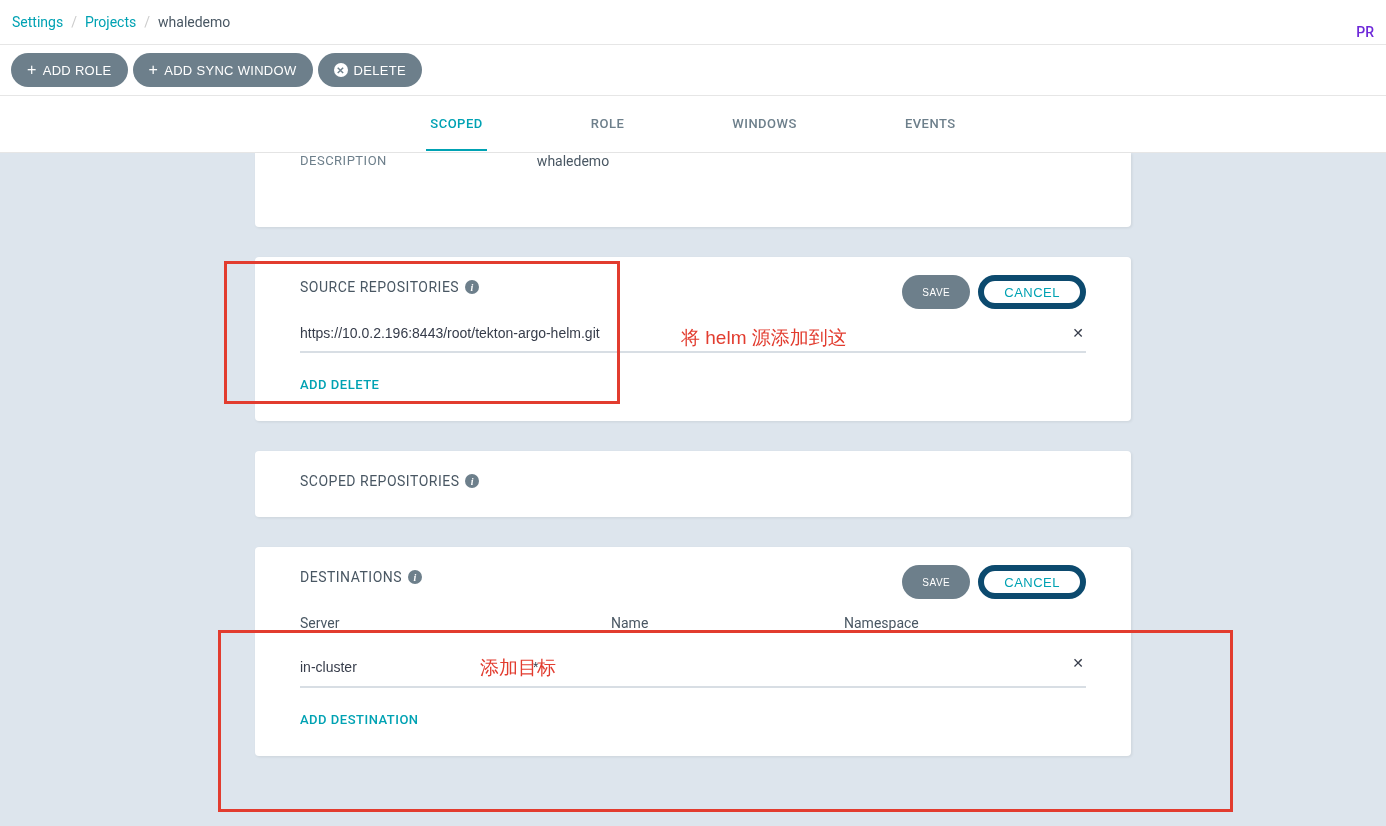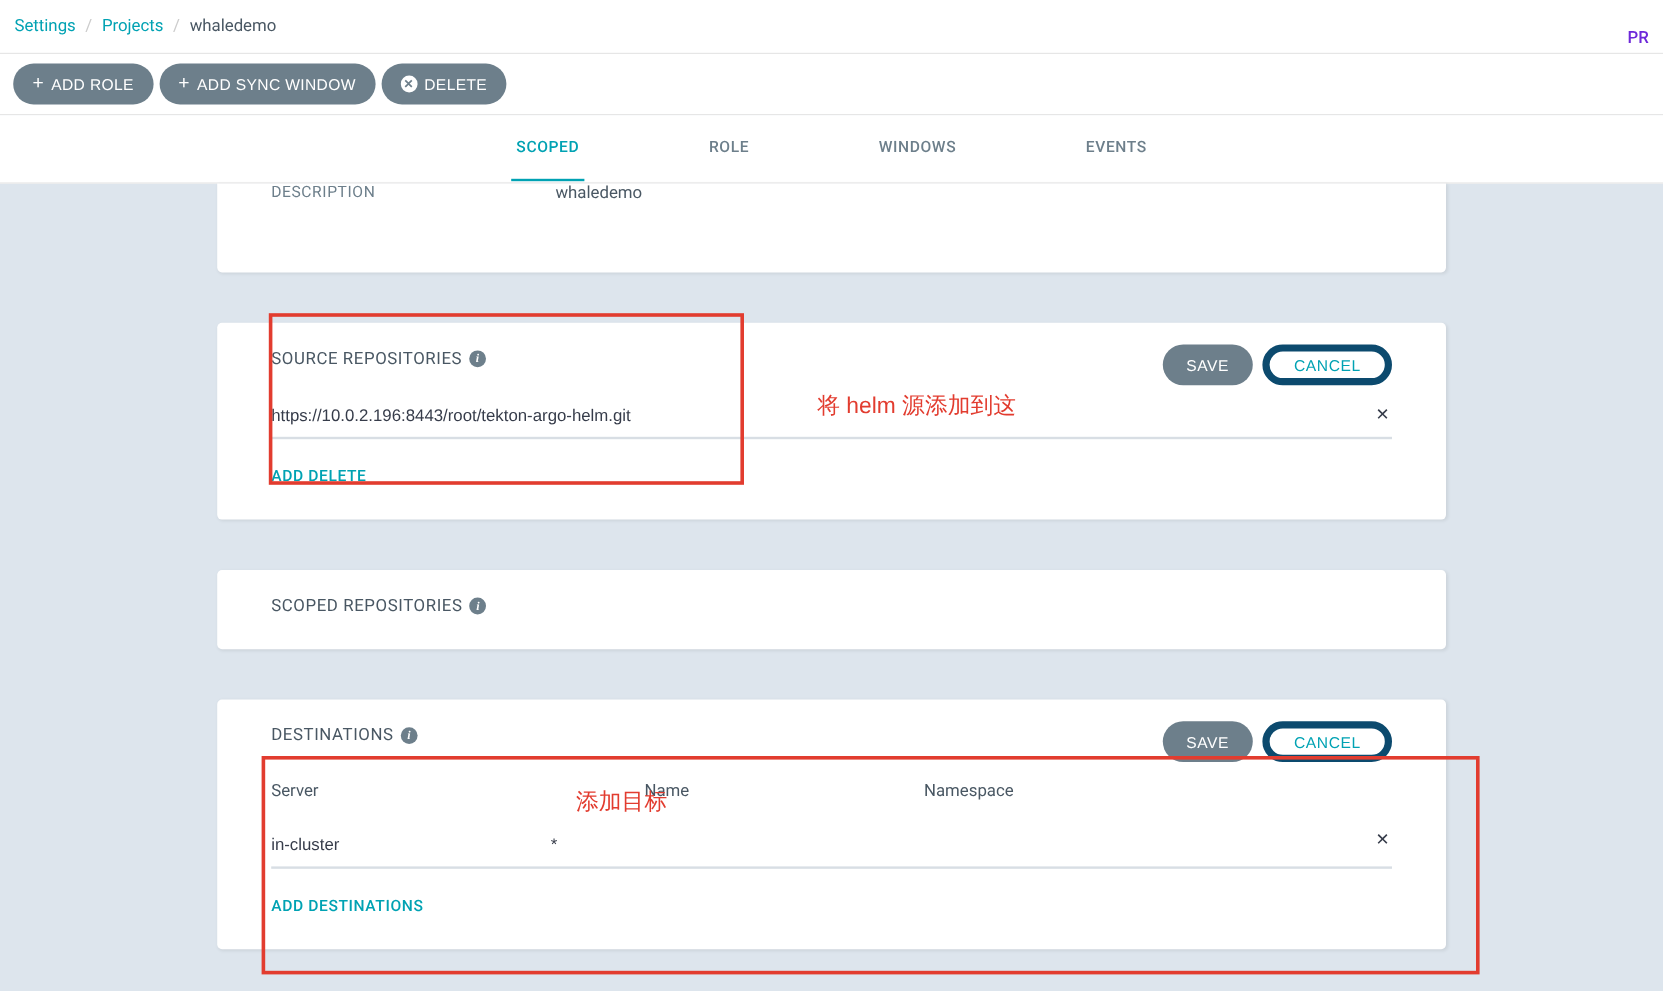--- a/index.html
+++ b/index.html
@@ -11,30 +11,30 @@
 .breadcrumb .current { color: #495763; }
 .pr-badge { color: #6d28d9; font-size: 14px; font-weight: 500; margin-top: 20px; }
 .toolbar { background: #fff; height: 51px; display: flex; align-items: center; padding: 0 11px; gap: 5px; border-bottom: 1px solid #e6e6e6; }
 .pill-btn { background: #6d7f8b; color: #fff; border: none; border-radius: 17px; height: 34px; padding: 0 16px; font-size: 13px; font-weight: 500; display: inline-flex; align-items: center; gap: 6px; cursor: pointer; letter-spacing: 0.3px; }
 .pill-btn .plus { font-size: 16px; font-weight: 300; }
 .pill-btn .xcircle { display: inline-flex; align-items: center; justify-content: center; width: 14px; height: 14px; border-radius: 50%; background: #fff; color: #6d7f8b; font-size: 10px; font-weight: 700; }
 .tabs-bar { background: #fff; height: 57px; display: flex; align-items: center; justify-content: center; gap: 100px; border-bottom: 1px solid #e6e6e6; }
 .tab { font-size: 13px; font-weight: 500; color: #6d7f8b; letter-spacing: 0.5px; cursor: pointer; padding: 18px 4px; border-bottom: 2px solid transparent; }
 .tab.active { color: #00a2b3; border-bottom-color: #00a2b3; }
 .content { padding: 0 0 30px 0; }
-.card { background: #fff; border-radius: 4px; box-shadow: 1px 1px 3px rgba(0,0,0,0.08); margin: 0 auto 42px auto; width: 1024px; position: relative; }
+.card { background: #fff; border-radius: 4px; box-shadow: 1px 1px 3px rgba(0,0,0,0.08); margin: 0 auto 30px auto; width: 876px; position: relative; }
 .card.first { border-radius: 0 0 4px 4px; margin-top: 0; }
 .card-inner { padding: 22px 45px 28px 45px; position: relative; }
 .desc-row { display: flex; gap: 60px; font-size: 14px; color: #495763; padding-bottom: 40px; padding-top: 0; }
 .desc-label { letter-spacing: 0.5px; color: #6d7f8b; font-size: 13px; }
 .desc-val { color: #495763; }
 .section-title { font-size: 14px; color: #495763; letter-spacing: 0.5px; display: flex; align-items: center; gap: 6px; }
 .info-icon { display: inline-flex; width: 14px; height: 14px; border-radius: 50%; background: #6d7f8b; color: #fff; font-size: 10px; font-weight: 700; align-items: center; justify-content: center; font-style: italic; font-family: serif; }
 .btn-row { position: absolute; right: 45px; top: 18px; display: flex; gap: 8px; }
-.save-btn { background: #6d7f8b; color: #fff; border: none; border-radius: 17px; height: 34px; padding: 0 20px; font-size: 13px; font-weight: 500; cursor: pointer; letter-spacing: 0.5px; }
+.save-btn { background: #6d7f8b; color: #fff; border: none; border-radius: 17px; height: 34px; padding: 0 20px; font-size: 10px; font-weight: 500; cursor: pointer; letter-spacing: 0.5px; }
 .cancel-btn { background: #fff; color: #00a2b3; border: 6px solid #0c4a6e; border-radius: 17px; height: 34px; padding: 0 20px; font-size: 13px; font-weight: 500; cursor: pointer; letter-spacing: 0.5px; }
 .input-row { display: flex; align-items: center; margin-top: 30px; border-bottom: 2px solid #d8dee4; padding-bottom: 10px; position: relative; }
 .input-row input { border: none; outline: none; font-size: 14px; color: #363c4a; flex: 1; background: transparent; }
 .input-row .remove-x { color: #363c4a; font-size: 14px; cursor: pointer; padding: 0 2px; font-weight: 400; }
 .add-link { color: #00a2b3; font-size: 13px; font-weight: 500; letter-spacing: 0.5px; margin-top: 24px; display: inline-block; cursor: pointer; }
 .empty-msg { font-size: 14px; color: #495763; margin-top: 24px; }
 .dest-header { display: flex; font-size: 14px; color: #495763; margin-top: 30px; padding-bottom: 10px; }
 .dest-col1 { width: 311px; }
 .dest-col2 { width: 233px; }
 .dest-col3 { flex: 1; }
@@ -142,21 +142,21 @@
       <div class="dest-header">
         <div class="dest-col1">Server</div>
         <div class="dest-col2">Name</div>
         <div class="dest-col3">Namespace</div>
       </div>
       <div class="dest-row">
         <div class="dest-col2"><input type="text" value="in-cluster" style=""></div>
         <div class="dest-col3"><input type="text" value="*" style=""></div>
         <span class="remove-x">✕</span>
       </div>
-      <span class="add-link">ADD DESTINATIONS</span>
+      <span class="add-link">ADD DESTINATION</span>
     </div>
   </div>
 
 </div>
 
 <div class="red-box red-box-1"></div>
 <div class="annot annot1">将 helm 源添加到这</div>
 <div class="red-box red-box-2"></div>
 <div class="annot annot2">添加目标</div>
 

